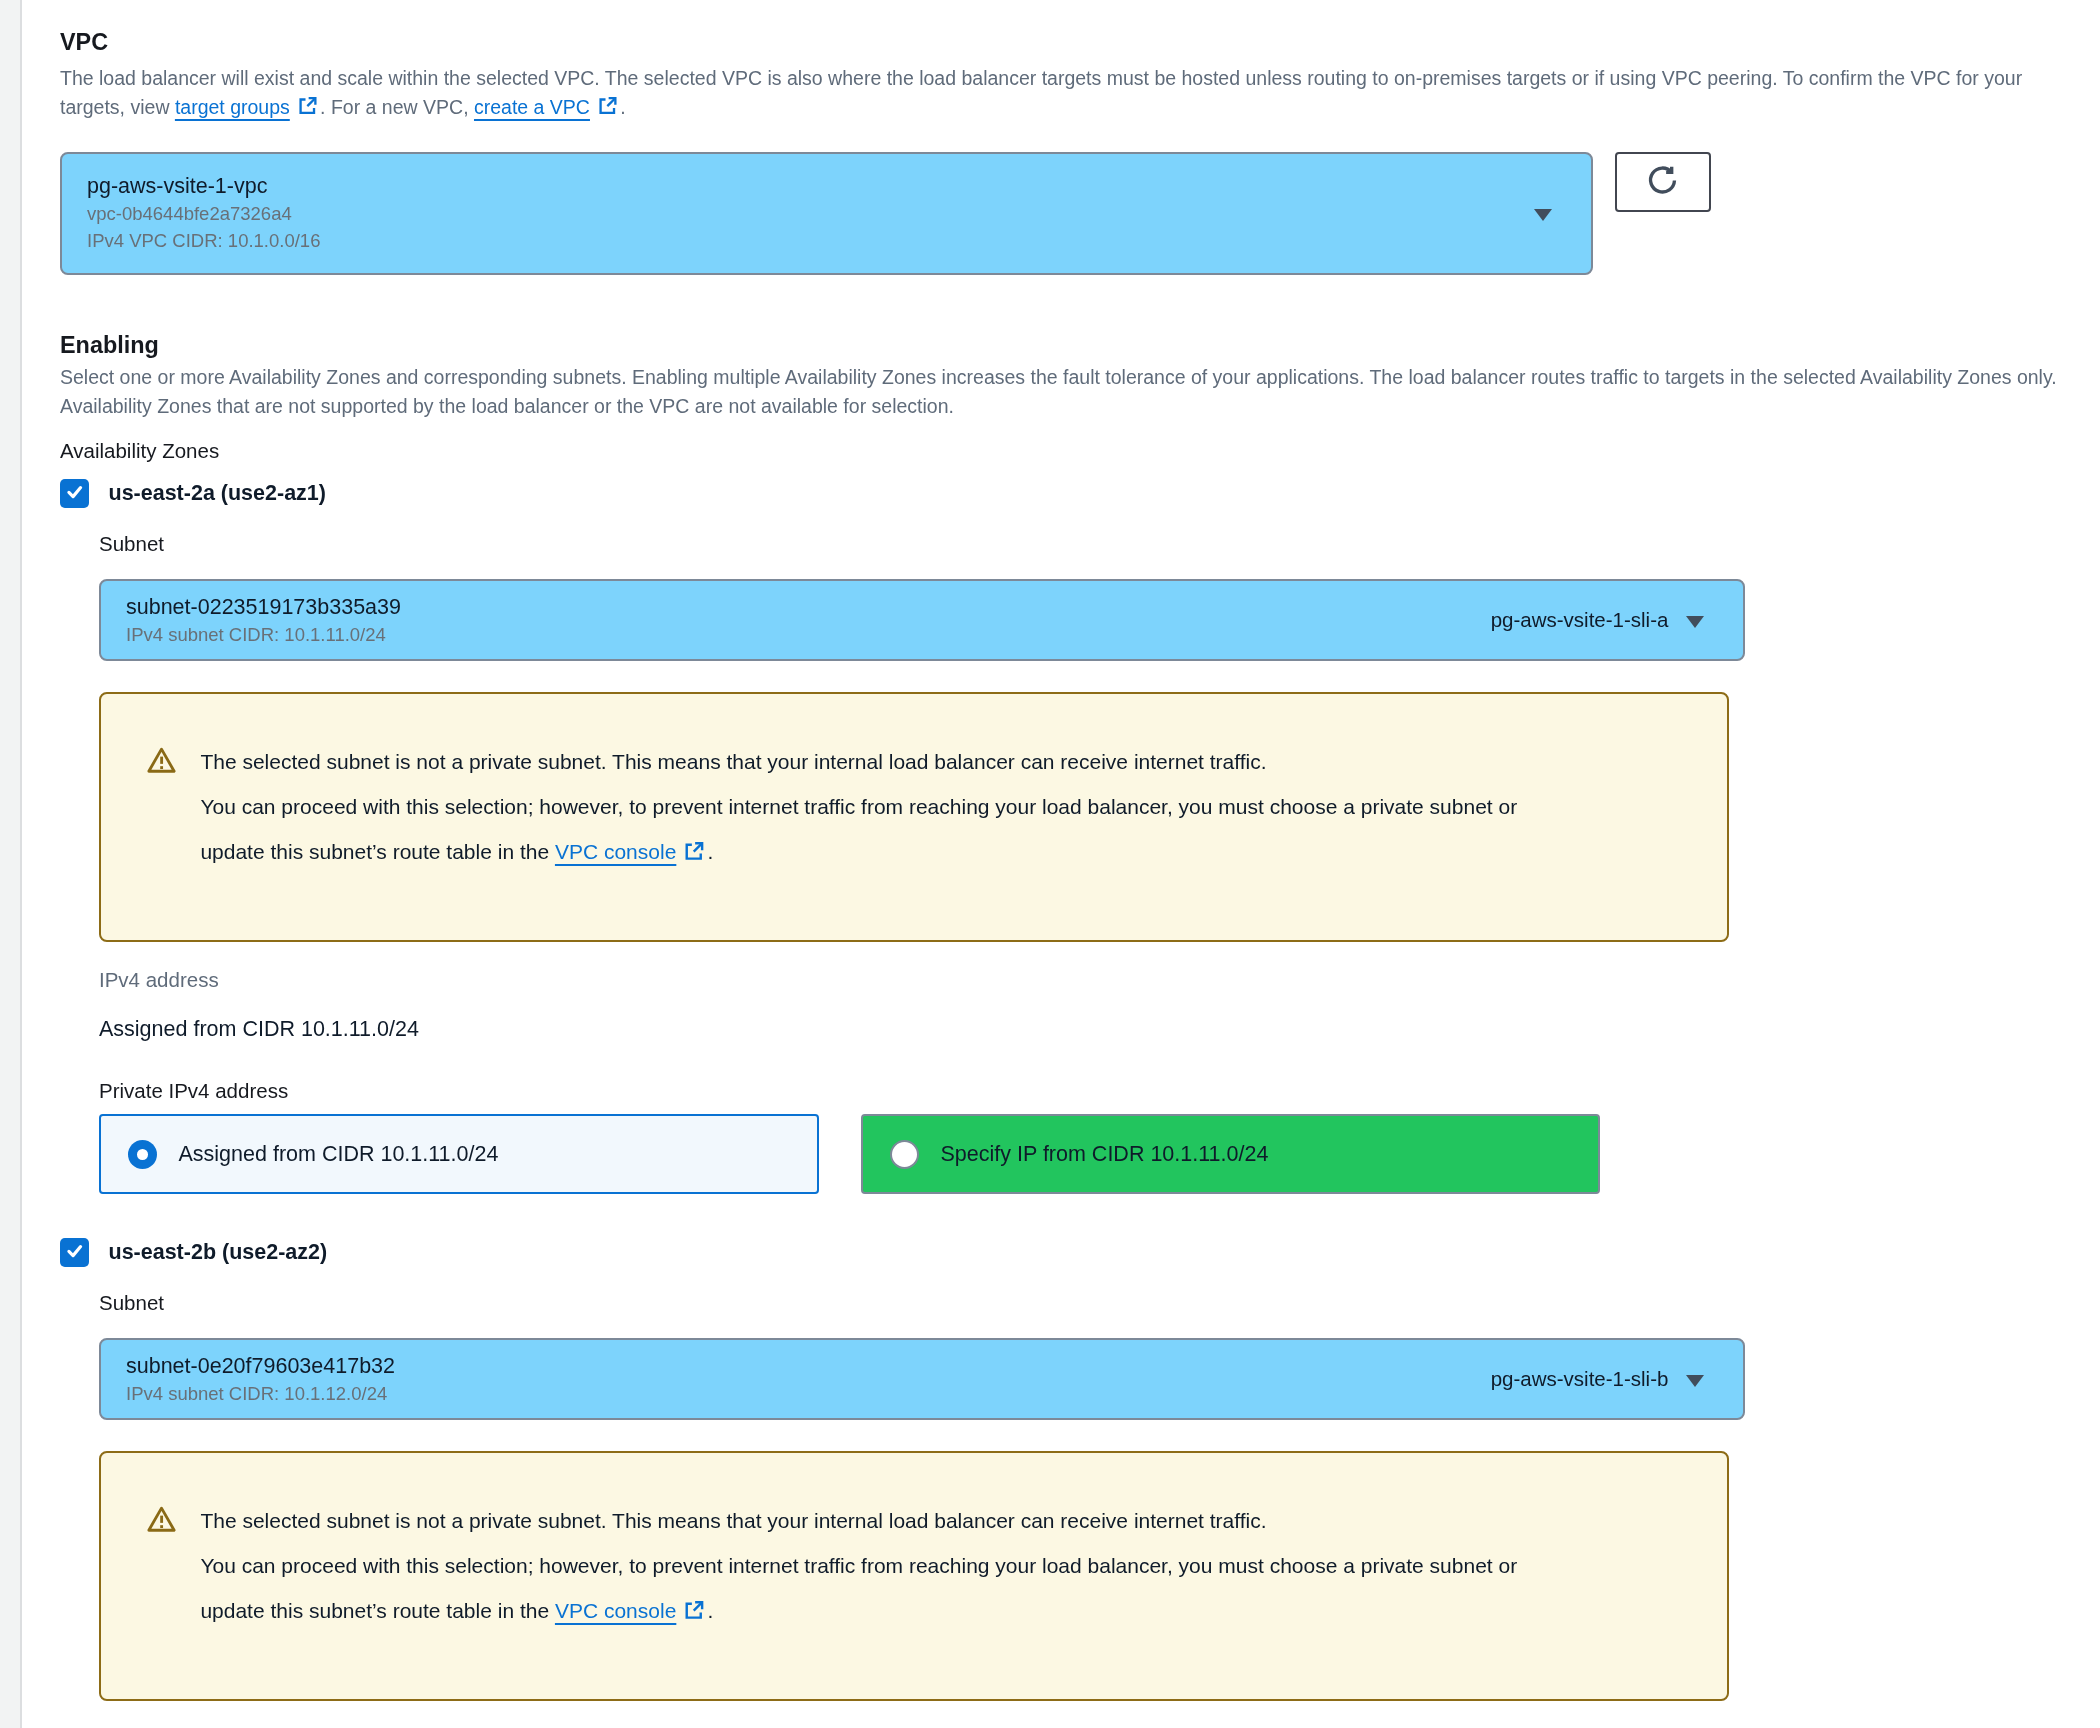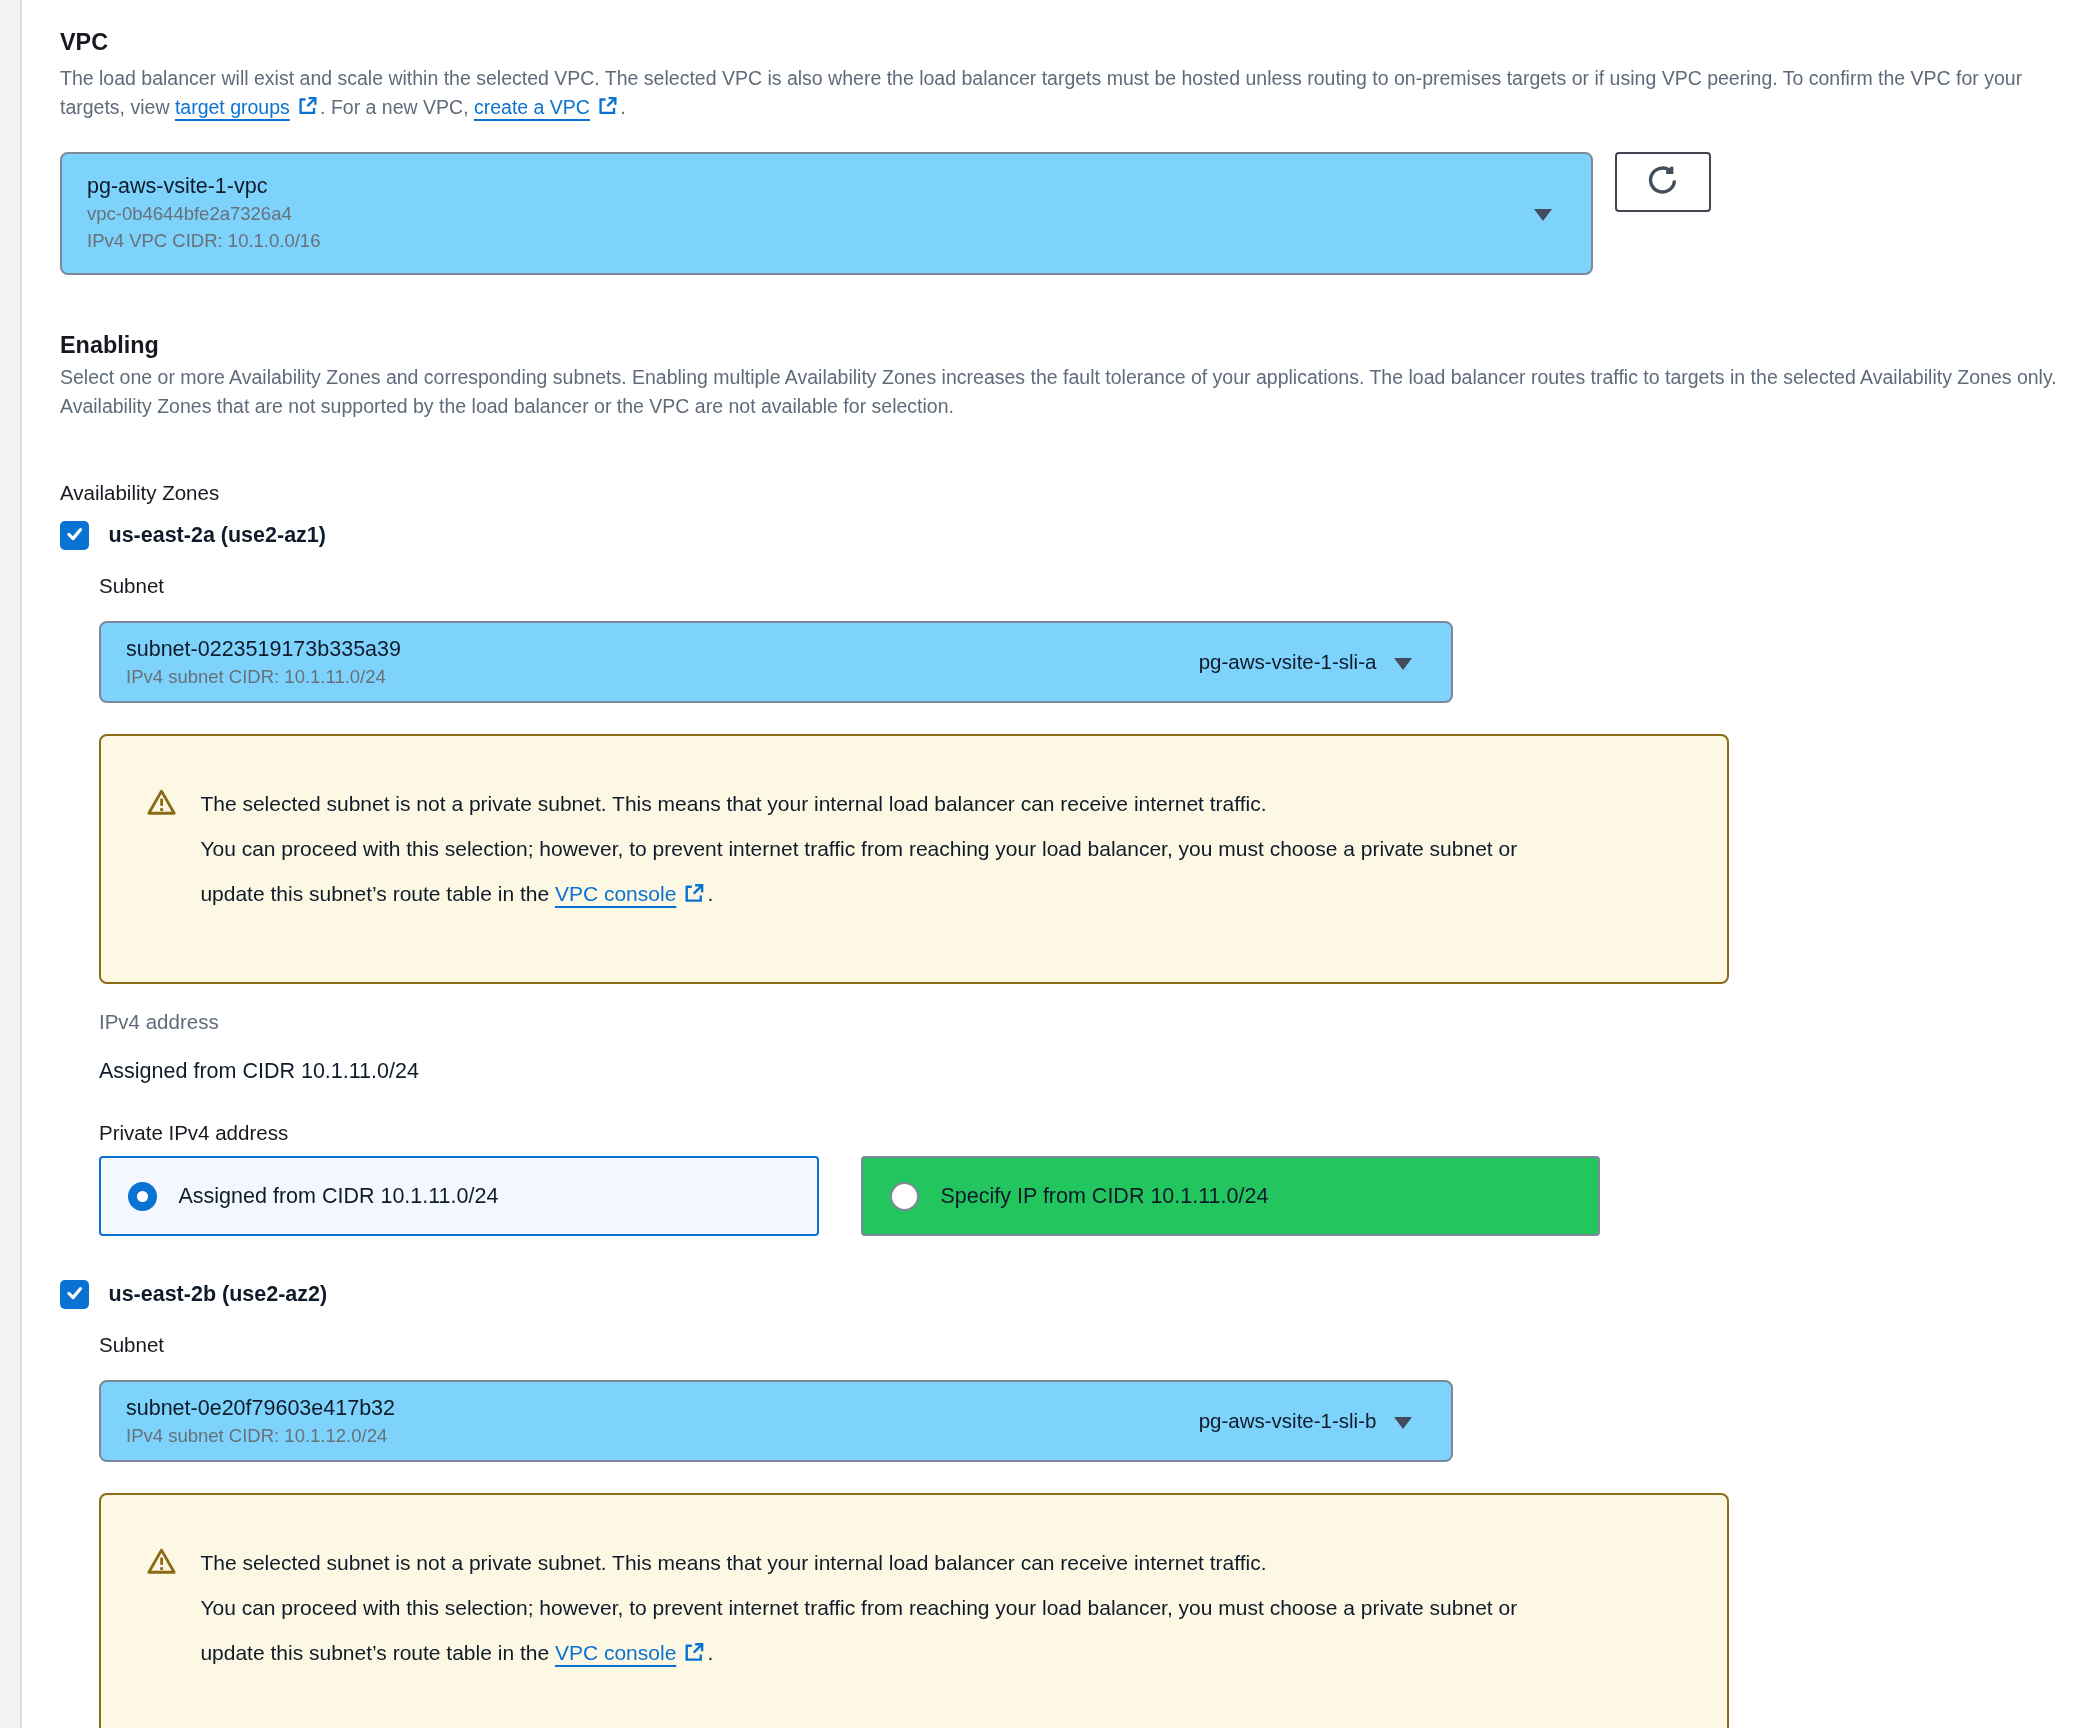--- a/index.html
+++ b/index.html
@@ -20,35 +20,35 @@
 
   a.link { color: #0972d3; text-decoration: underline; text-underline-offset: 4.9px;
     text-decoration-thickness: 2px; cursor: pointer; }
   .ext-icon { display: inline-block; vertical-align: -2.9px; margin: 0 2px 0 6.8px; }
 
   .vpc-row { display: flex; align-items: flex-start; }
 
   .select { border: 2px solid #7d8998; border-radius: 7.8px; background: #7dd3fc;
     display: flex; align-items: center; cursor: pointer; }
   .vpc-select { width: 1533px; height: 123px; padding: 19.5px 39px 19.5px 25px; }
-  .subnet-select { width: 1354px; height: 82px; padding: 13.7px 39px 13.7px 25px; margin-top: 23.4px; justify-content: flex-end; }
+  .subnet-select { width: 1646px; height: 82px; padding: 13.7px 39px 13.7px 25px; margin-top: 23.4px; justify-content: flex-end; }
   .sel-main { flex: 1 1 auto; min-width: 0; }
   .sel-line1 { font-size: 21.5px; line-height: 27px; color: #0f1b2a; }
   .sel-line2 { font-size: 18.5px; line-height: 24.4px; color: #687078; margin-top: 2px; }
   .sel-right { display: flex; align-items: center; gap: 17.6px; }
   .sel-right .sel-name { font-size: 20.5px; color: #0f1b2a; }
   .caret { width: 0; height: 0; border-left: 9.8px solid transparent;
     border-right: 9.8px solid transparent; border-top: 12.7px solid #414d5c; margin-top: 3.9px; }
 
   .refresh-btn { margin-left: 21.5px; width: 96px; height: 60px; background: #ffffff;
     border: 2px solid #424650; border-radius: 3.9px; display: flex; align-items: center;
     justify-content: center; cursor: pointer; }
 
   .mappings-block { margin-top: 57px; }
-  .az-section-label { font-size: 20.5px; line-height: 25px; color: #16191f; margin-top: 59px; }
+  .az-section-label { font-size: 20.5px; line-height: 25px; color: #16191f; margin-top: 17px; }
 
   .az-row { display: flex; align-items: center; margin-top: 15.6px; height: 31px; }
   .az-row.second { margin-top: 43px; }
   .checkbox { width: 29px; height: 29px; border-radius: 4.9px; background: #0972d3;
     display: inline-flex; align-items: center; justify-content: center; cursor: pointer; flex: none; }
   .az-label { font-size: 21.5px; font-weight: 700; color: #0f1b2a; margin-left: 19.5px; }
 
   .az-body { margin-left: 39px; }
   .field-label { font-size: 20.5px; line-height: 25px; color: #16191f; margin-top: 21.5px; }
 

